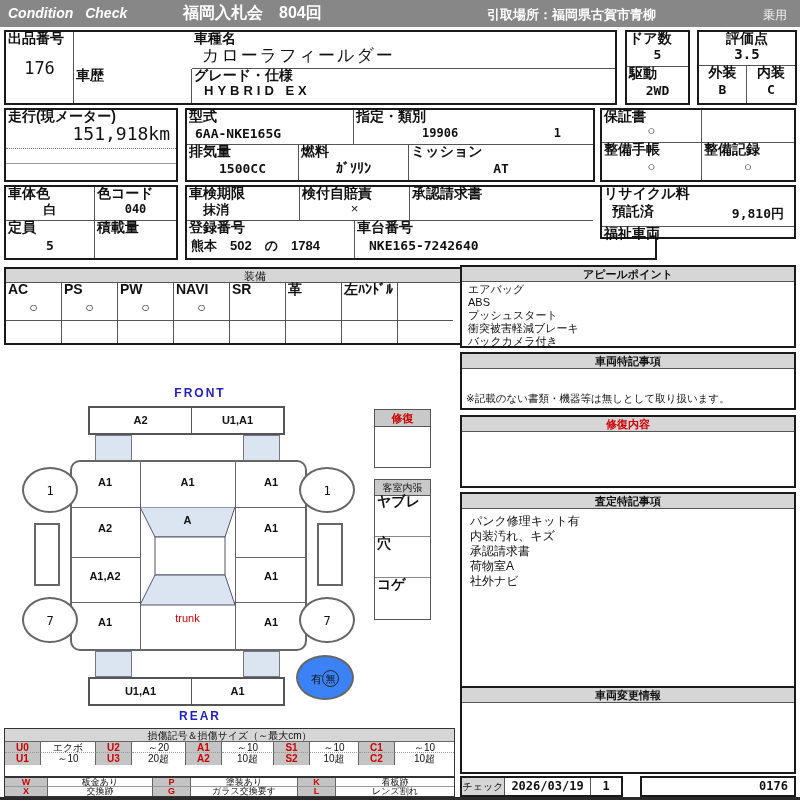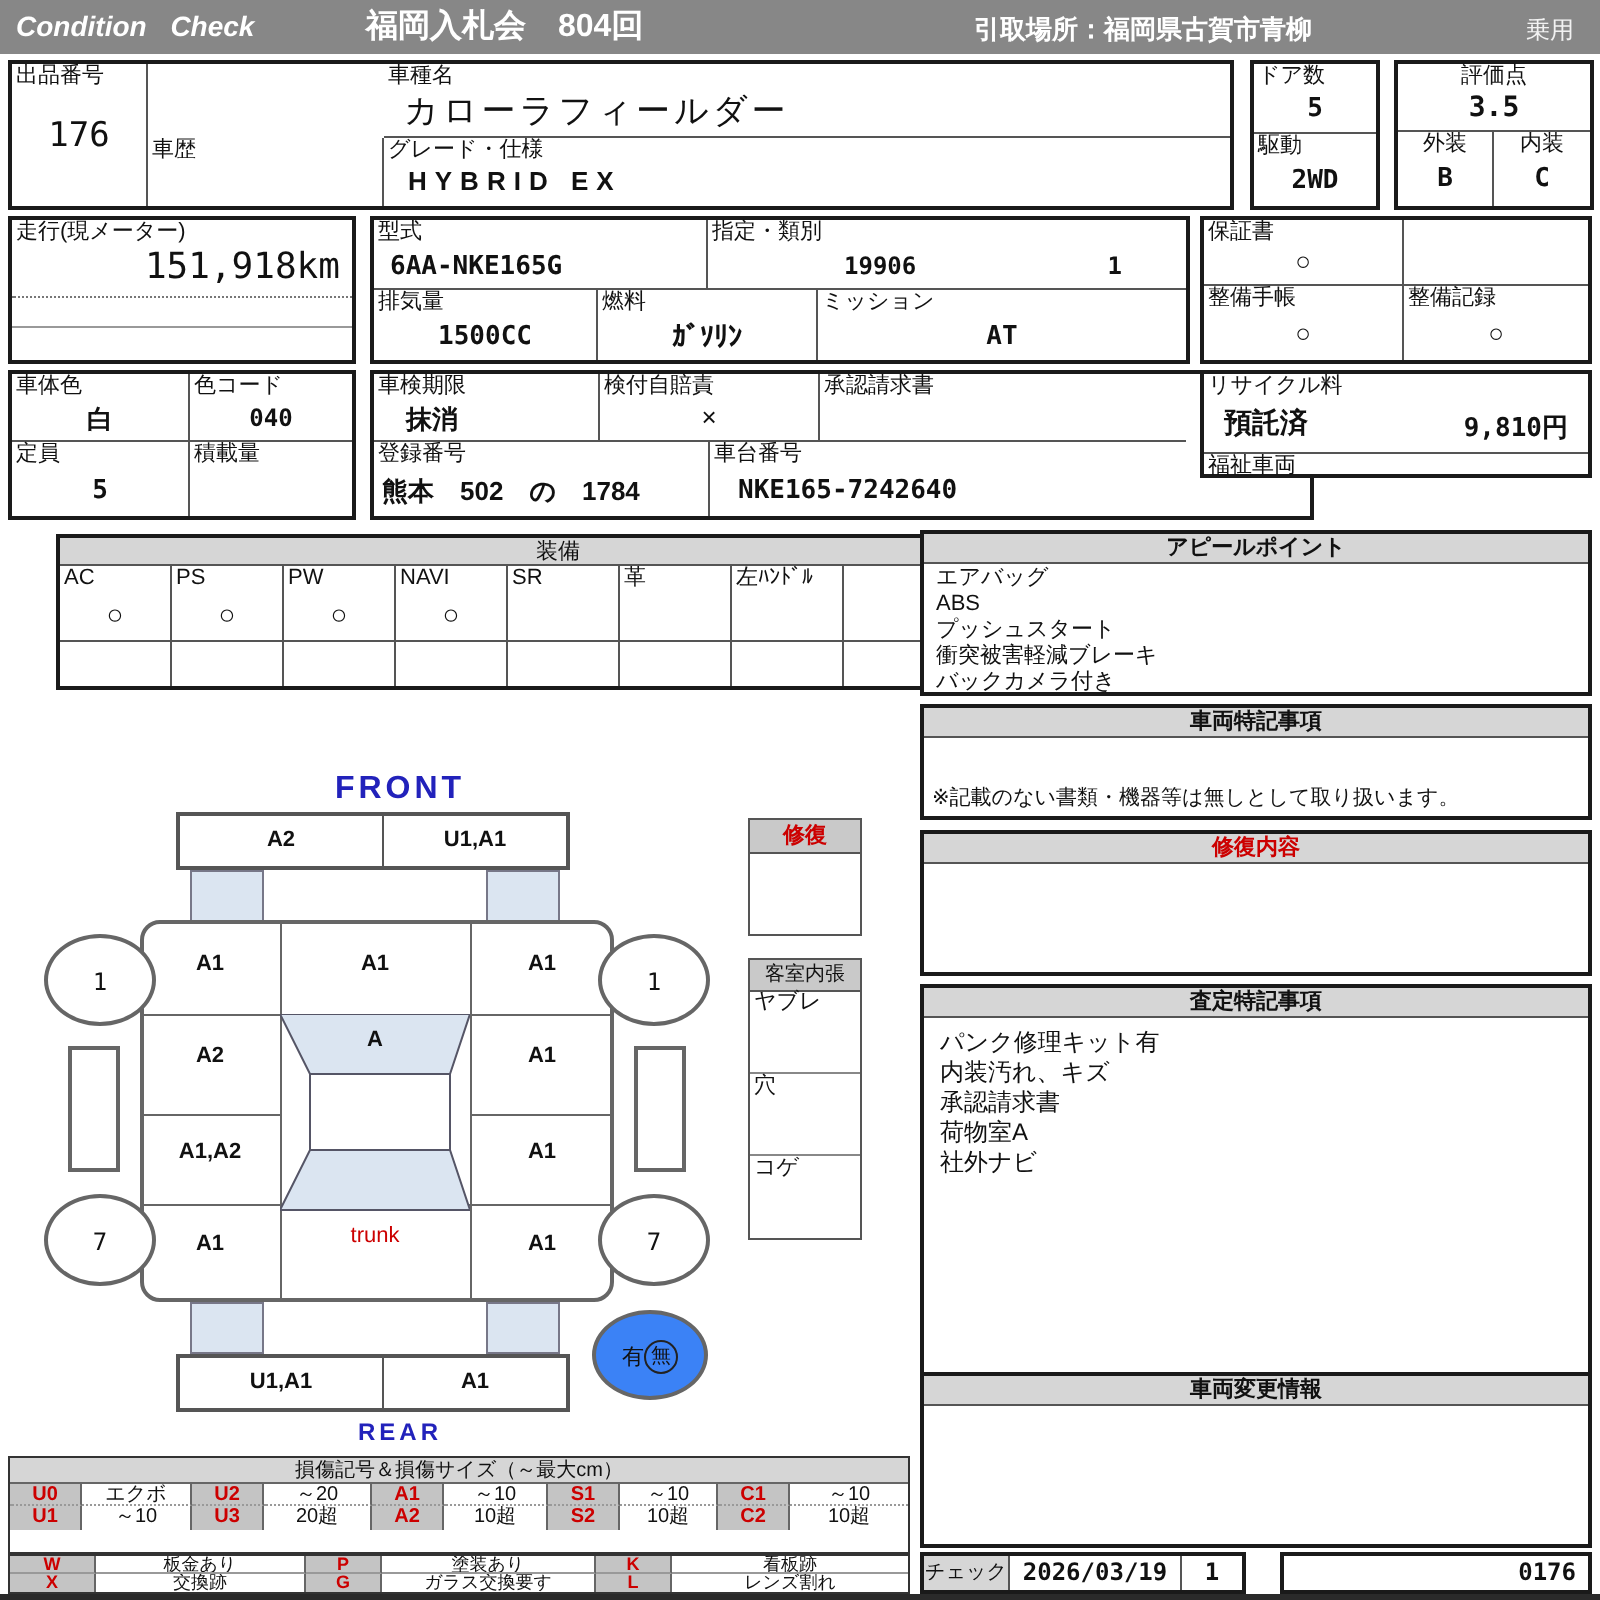--- a/index.html
+++ b/index.html
@@ -4,21 +4,21 @@
 <style>
   html,body{margin:0;padding:0;background:#fff;}
   body{font-family:"Liberation Sans","DejaVu Sans",sans-serif;color:#111;}
   #sheet{position:relative;width:800px;height:800px;background:#fff;overflow:hidden;}
   .a{position:absolute;box-sizing:border-box;}
   .bd{border:2px solid #1a1a1a;background:#fff;}
   .b1{border:1px solid #555;background:#fff;}
   .br{border-right:1px solid #555;}
   .bb{border-bottom:1px solid #555;}
   .bt{border-top:1px solid #555;}
-  .lb{font-size:11px;line-height:11px;white-space:nowrap;}
+  .lb{font-size:14px;line-height:11px;white-space:nowrap;font-weight:bold;}
   .ct{text-align:center;}
   .gy{background:#d6d6d6;}
   .g2{background:#c4c4c4;}
   .red{color:#c00;}
   .blue{color:#2222bb;}
   .vl{font-family:"DejaVu Sans Mono","Liberation Mono",monospace;font-weight:bold;}
   .hdr{background:#d6d6d6;border-bottom:1px solid #555;font-weight:bold;text-align:center;font-size:11px;line-height:14px;height:14px;overflow:hidden;}
   .row{display:flex;}
   .c{box-sizing:border-box;border-right:1px solid #666;text-align:center;overflow:hidden;white-space:nowrap;}
   .ce{border-right:none;}
@@ -173,21 +173,21 @@
     <div class="a bb" style="left:0;top:0;width:192px;height:40px;">
       <span class="lb lbl-abs">リサイクル料</span>
       <div class="a" style="left:10px;top:16px;font-size:14px;font-weight:bold;">預託済</div>
       <div class="a vl" style="right:10px;top:18px;font-size:13px;">9,810円</div>
     </div>
     <div class="a" style="left:0;top:40px;width:192px;height:31px;">
       <span class="lb lbl-abs">福祉車両</span>
     </div>
   </div>
 
-  <div class="a bd" style="left:4px;top:267px;width:502px;height:78px;margin-left:24px;">
+  <div class="a bd" style="left:4px;top:267px;width:502px;height:78px;">
     <div class="a hdr" style="left:0;right:0;top:0;font-weight:normal;">装備</div>
     <div class="a br bb" style="left:0;top:14px;width:56px;height:38px;">
       <span class="lb lbl-abs">AC</span>
       <div class="a ct" style="left:0;right:0;top:16px;font-size:14px;">○</div>
     </div>
     <div class="a br bb" style="left:56px;top:14px;width:56px;height:38px;">
       <span class="lb lbl-abs">PS</span>
       <div class="a ct" style="left:0;right:0;top:16px;font-size:14px;">○</div>
     </div>
     <div class="a br bb" style="left:112px;top:14px;width:56px;height:38px;">
@@ -308,21 +308,21 @@
     <div class="row">
       <div class="c g2 red" style="width:43px;height:9px;font-size:9px;line-height:9px;font-weight:bold;">X</div>
       <div class="c" style="width:105px;height:9px;font-size:9px;line-height:9px;">交換跡</div>
       <div class="c g2 red" style="width:38px;height:9px;font-size:9px;line-height:9px;font-weight:bold;">G</div>
       <div class="c" style="width:107px;height:9px;font-size:9px;line-height:9px;">ガラス交換要す</div>
       <div class="c g2 red" style="width:38px;height:9px;font-size:9px;line-height:9px;font-weight:bold;">L</div>
       <div class="c ce" style="width:118px;height:9px;font-size:9px;line-height:9px;">レンズ割れ</div>
     </div>
   </div>
 
-  <div class="a ct blue" style="left:138px;top:386px;width:124px;font-size:16px;font-weight:bold;letter-spacing:2px;">FRONT</div>
+  <div class="a ct blue" style="left:138px;top:386px;width:124px;font-size:12px;font-weight:bold;letter-spacing:2px;">FRONT</div>
 
   <div class="a" style="left:88px;top:406px;width:197px;height:29px;border:2px solid #555;background:#fff;">
     <div class="a br ct" style="left:0;top:0;width:102px;height:25px;font-size:11px;font-weight:bold;line-height:25px;border-color:#555;">A2</div>
     <div class="a ct" style="left:102px;top:0;width:91px;height:25px;font-size:11px;font-weight:bold;line-height:25px;">U1,A1</div>
   </div>
   <div class="a" style="left:95px;top:435px;width:37px;height:26px;background:#dbe5f1;border:1px solid #778;"></div>
   <div class="a" style="left:243px;top:435px;width:37px;height:26px;background:#dbe5f1;border:1px solid #778;"></div>
 
   <div class="a" style="left:70px;top:460px;width:237px;height:191px;border:2px solid #666;border-radius:10px;background:#fff;"></div>
 

